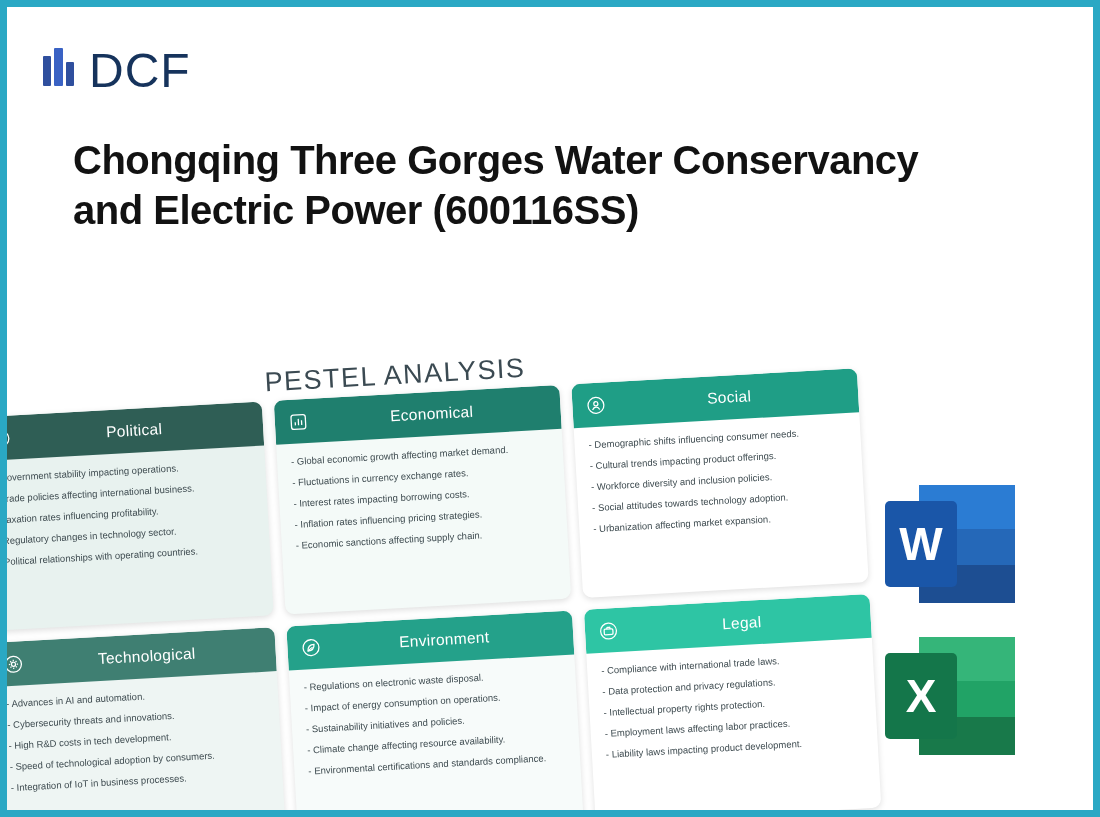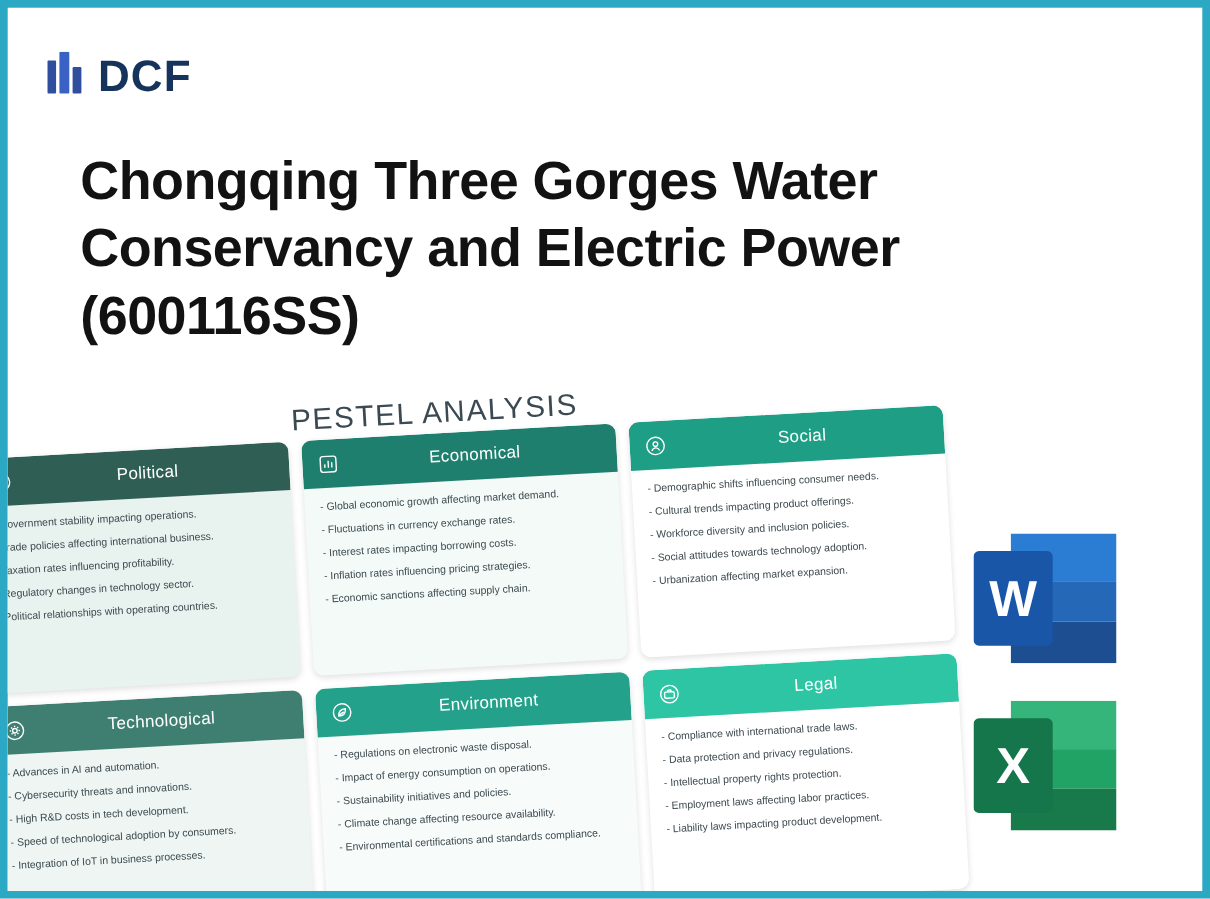--- a/index.html
+++ b/index.html
@@ -27,35 +27,35 @@
   .logo-wrap {
     position: absolute;
     left: 36px;
     top: 40px;
     display: flex;
     align-items: center;
     gap: 10px;
   }
   .logo-mark { width: 36px; height: 46px; display: block; }
   .logo-text {
-    font-size: 40px;
-    font-weight: bold;
+    font-size: 48px;
+    font-weight: normal;
     color: #16335c;
     letter-spacing: 1px;
     line-height: 1;
     font-family: "Liberation Sans", sans-serif;
   }
 
   
   .title {
     position: absolute;
     left: 66px;
     top: 128px;
     width: 880px;
-    font-size: 49px;
+    font-size: 40px;
     font-weight: bold;
     color: #121212;
     line-height: 1.25;
     letter-spacing: -0.5px;
   }
 
   
   .pestel {
     position: absolute;
     left: -34px;

